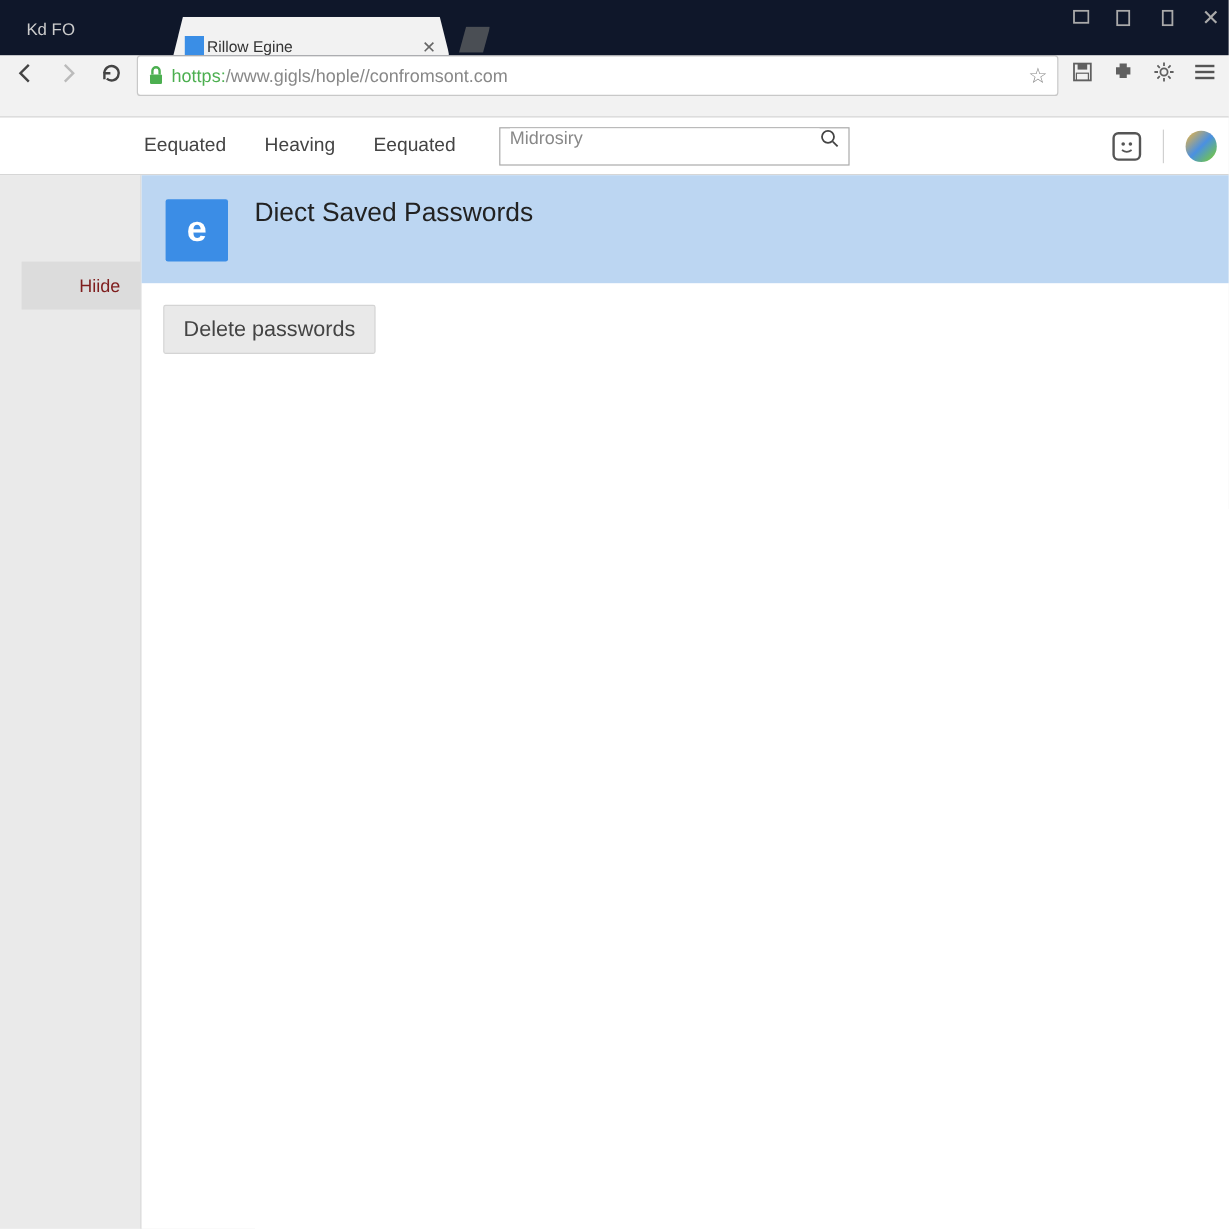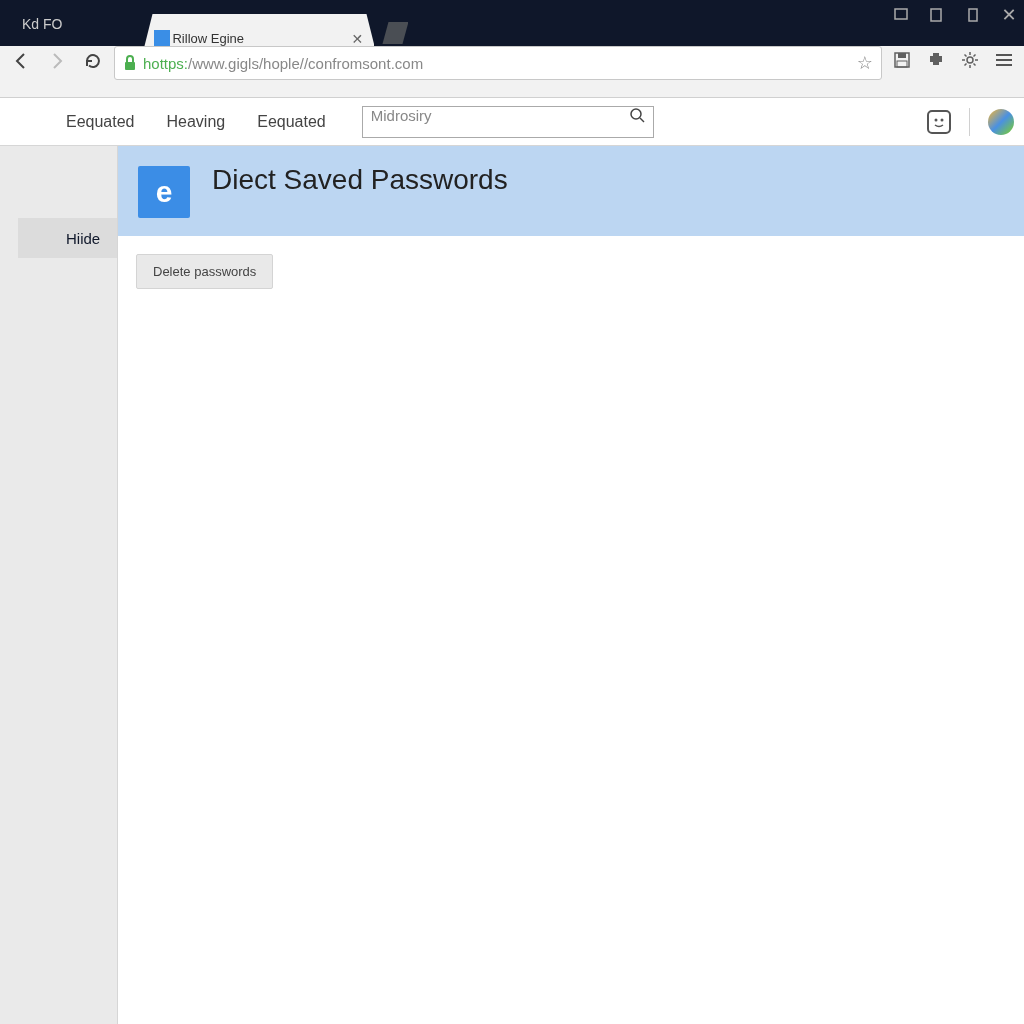--- a/index.html
+++ b/index.html
@@ -166,21 +166,21 @@
       height: 2px;
       background: #555;
     }
     
     .page-nav {
       height: 48px;
       background: #fff;
       border-bottom: 1px solid #d6d6d6;
       display: flex;
       align-items: center;
-      padding-left: 66px;
+      padding-left: 120px;
       gap: 32px;
     }
     .page-nav-item {
       font-size: 16px;
       color: #444;
       cursor: pointer;
     }
     .page-search {
       width: 292px;
       height: 32px;
@@ -236,21 +236,21 @@
       border-right: 1px solid #d6d6d6;
       padding-top: 72px;
     }
     .sidebar-item {
       height: 40px;
       background: #dcdcdc;
       display: flex;
       align-items: center;
       padding-left: 48px;
       font-size: 15px;
-      color: #0f172a;
+      color: #7f1d1d;
       cursor: pointer;
       margin-left: 18px;
     }
     .content {
       flex: 1;
       background: #fff;
     }
     .banner {
       background: #bcd6f2;
       padding: 18px 20px 18px 20px;
@@ -266,36 +266,36 @@
       align-items: center;
       justify-content: center;
       color: #fff;
       font-size: 30px;
       font-weight: bold;
       border-radius: 2px;
       margin-top: 2px;
       flex-shrink: 0;
     }
     .banner-title {
-      font-size: 28px;
+      font-size: 22px;
       color: #222;
       margin-bottom: 21px;
     }
     .banner-sub {
       font-size: 15px;
       color: #5a6875;
     }
     .action-area {
       padding: 18px 18px;
     }
     .delete-btn {
       background: #e9e9e9;
       border: 1px solid #d4d4d4;
       padding: 9px 16px;
-      font-size: 13px;
+      font-size: 18px;
       color: #444;
       cursor: pointer;
       border-radius: 2px;
     }
     svg { display: block; }
   </style>
 </head>
 <body>
 
 <div class="title-bar">

